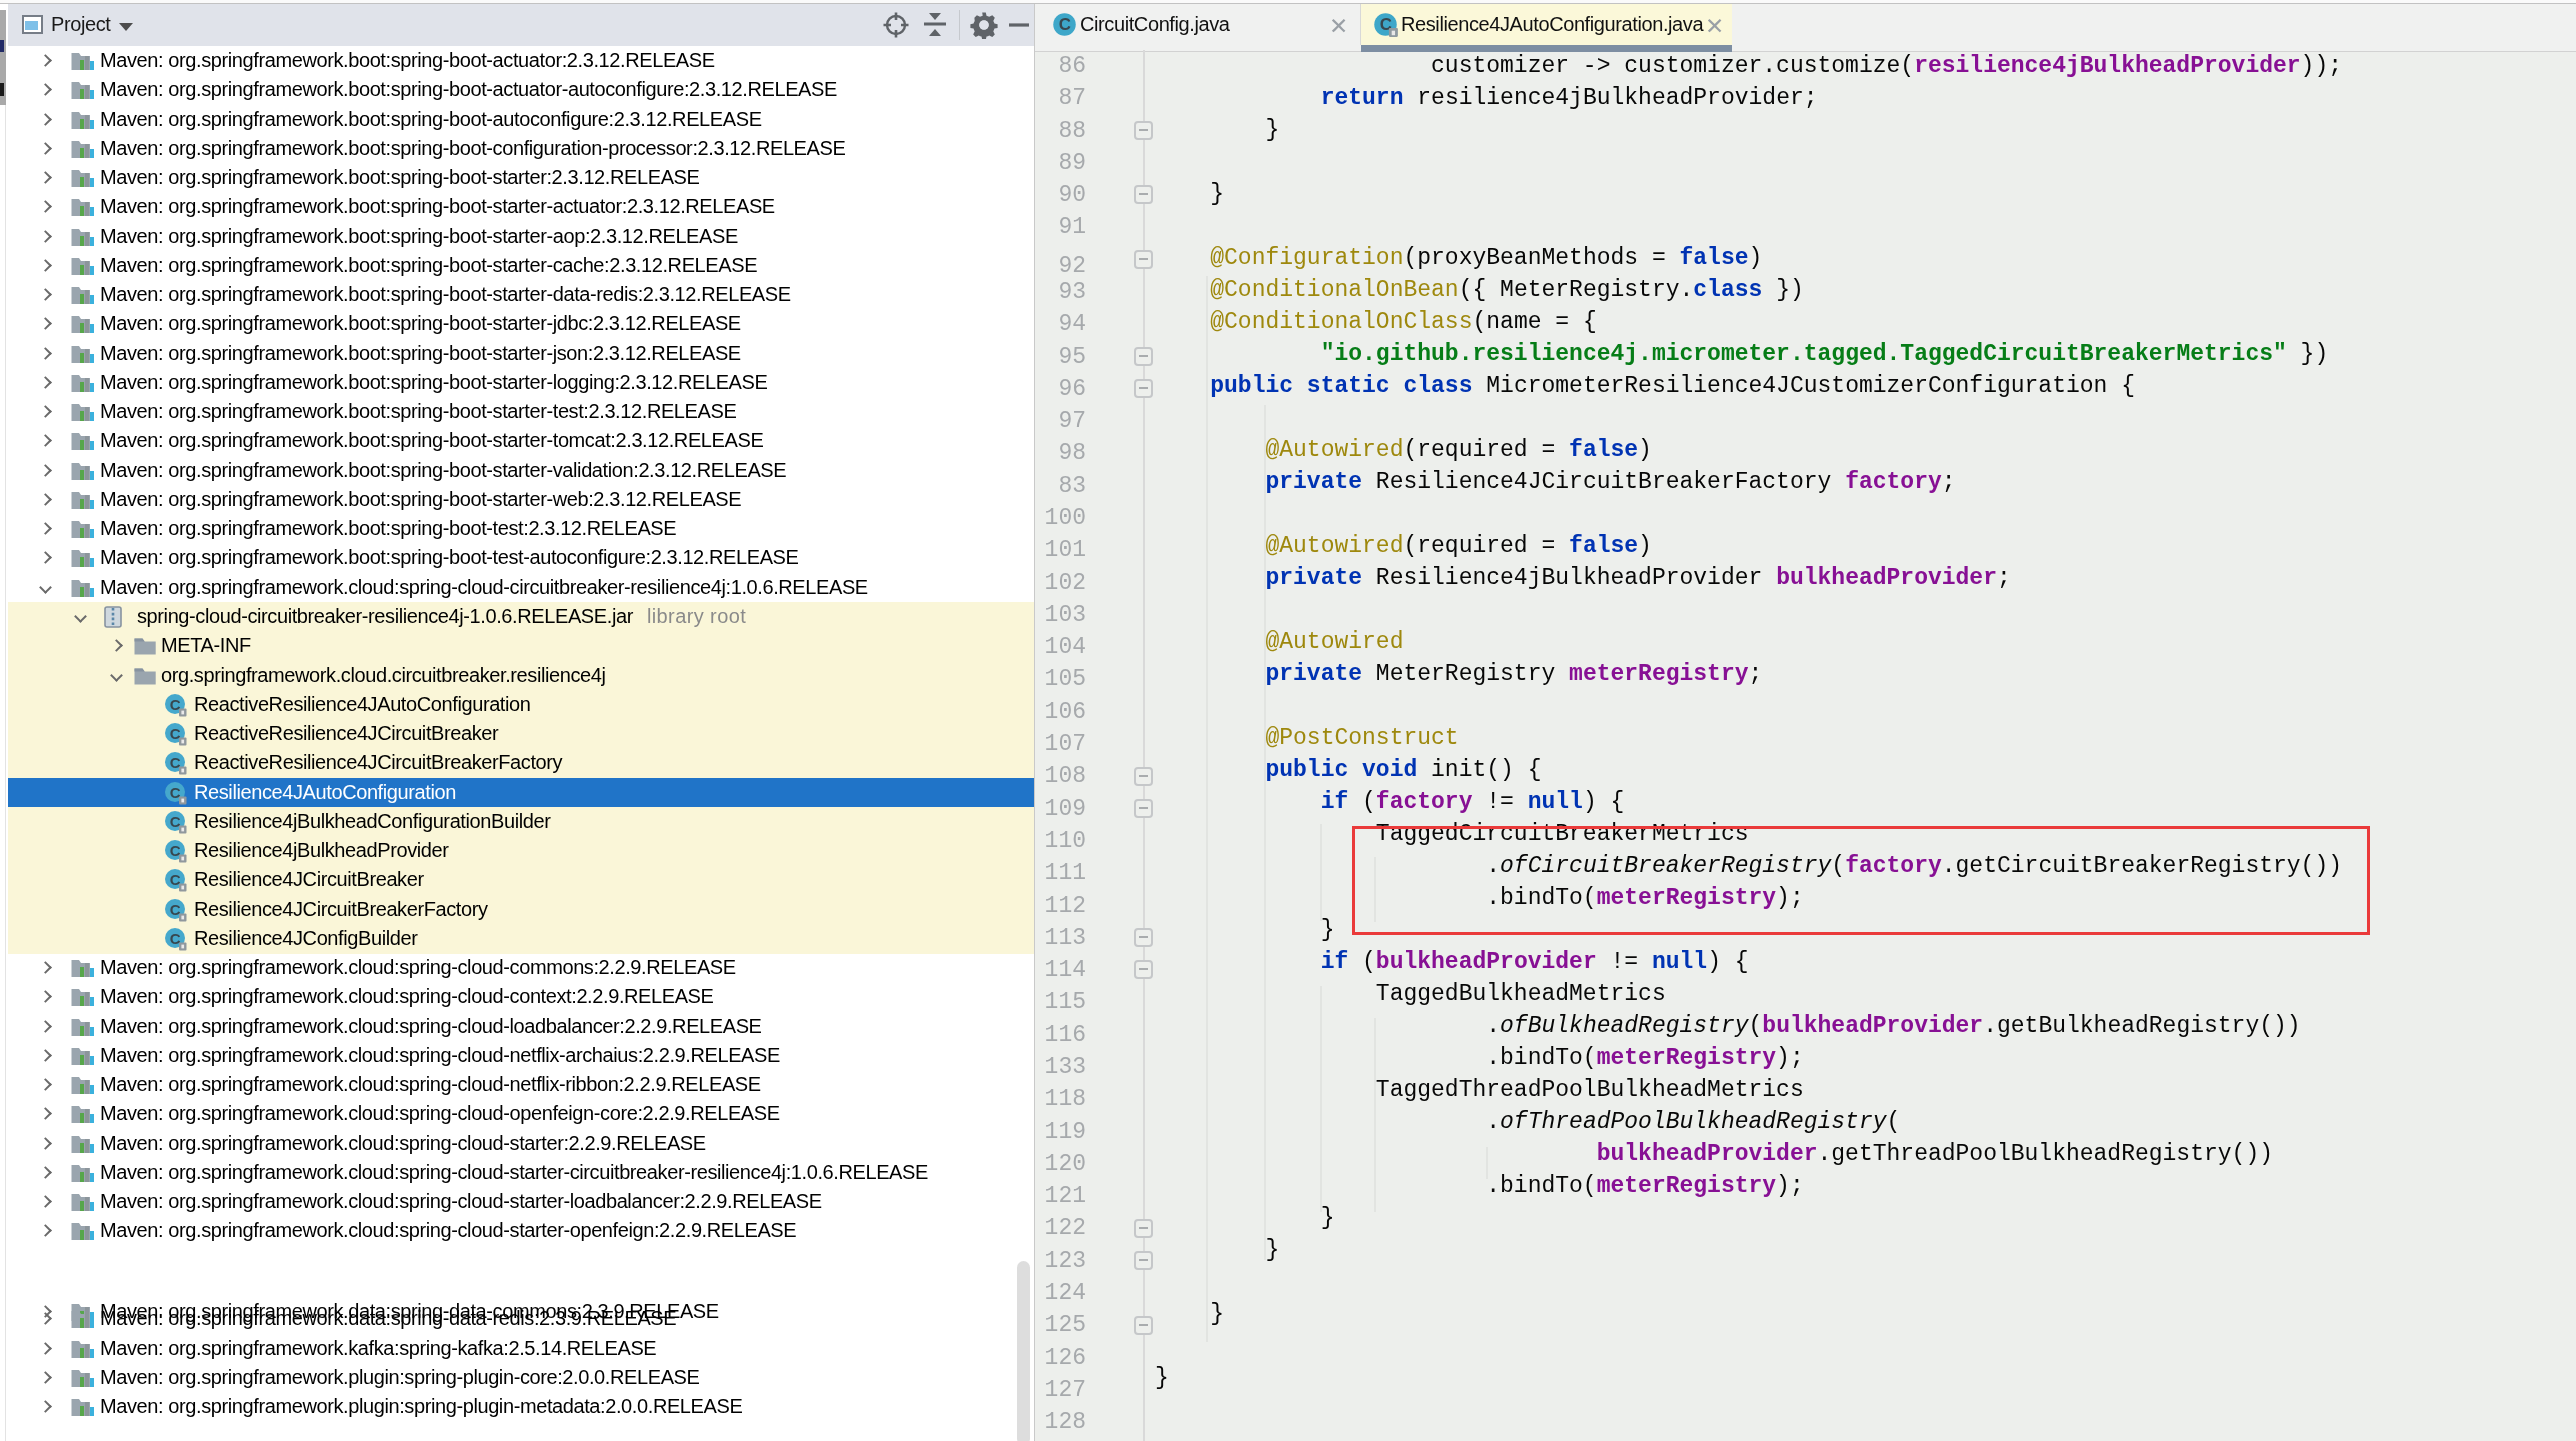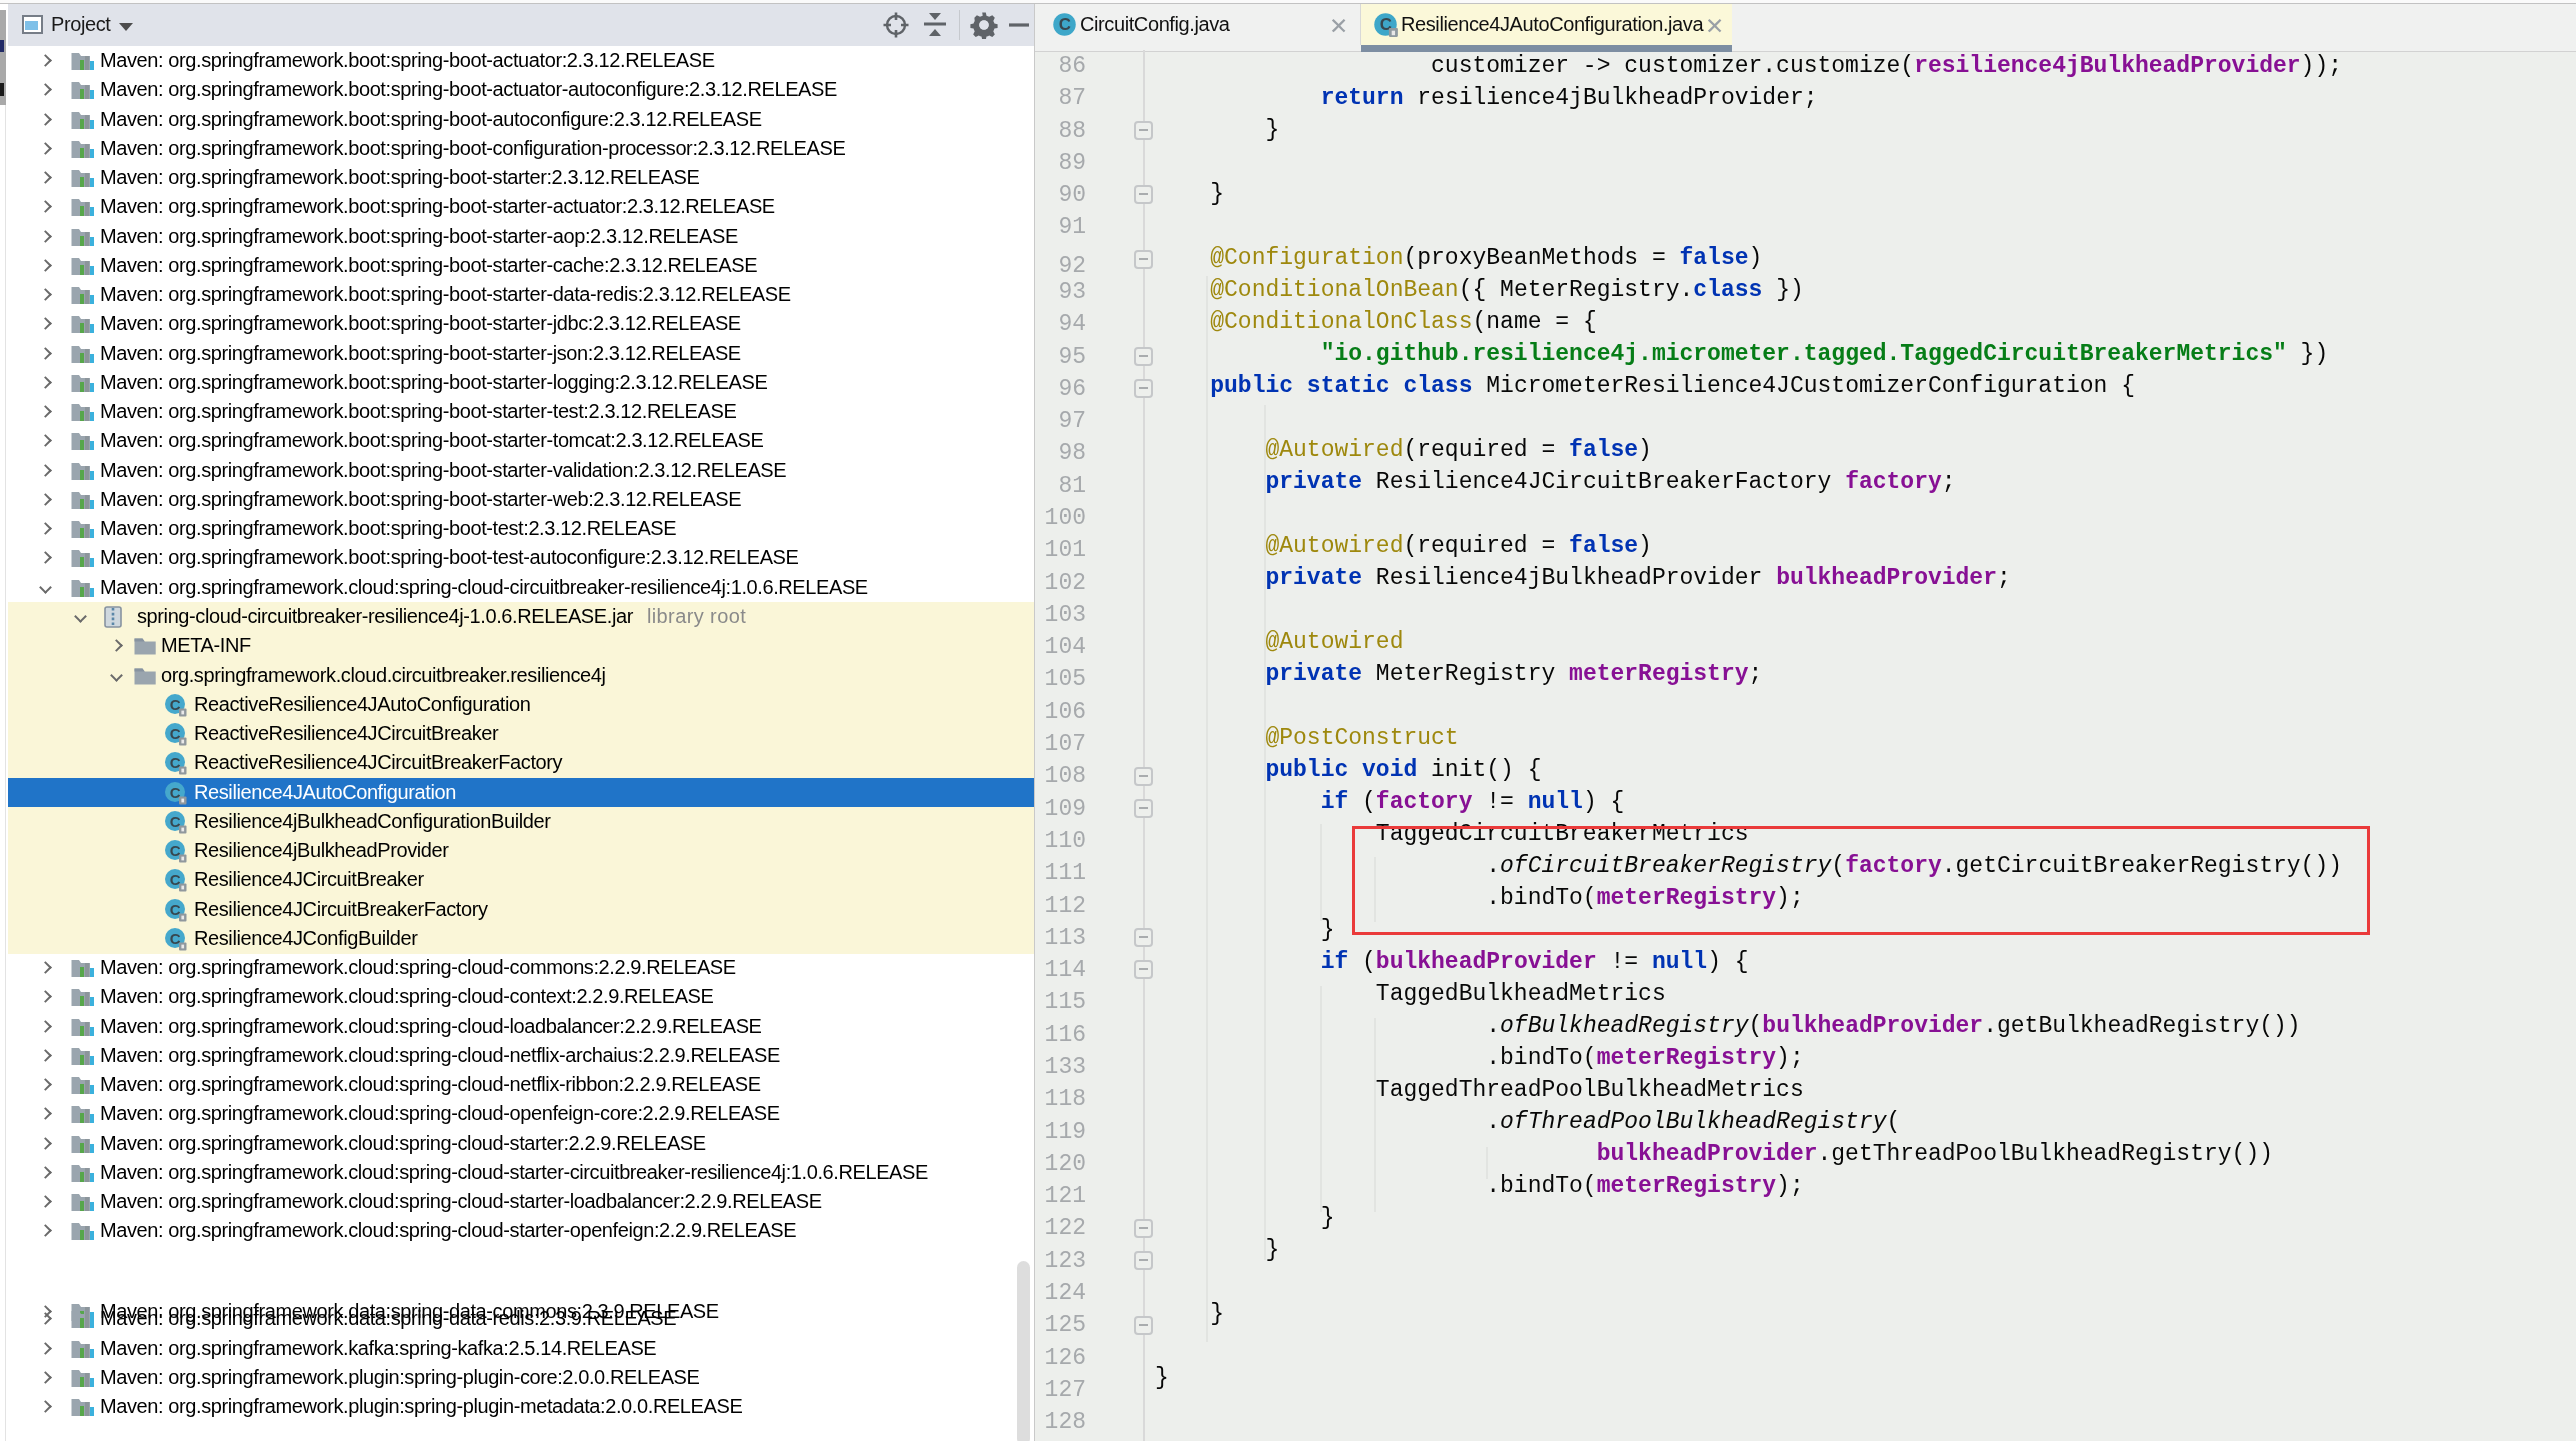--- a/index.html
+++ b/index.html
@@ -582,21 +582,21 @@
 <div class="lnum" style="top:97px">89</div>
 <div class="lnum" style="top:129px">90</div>
 <div class="lnum" style="top:161px">91</div>
 <div class="lnum" style="top:200px">92</div>
 <div class="lnum" style="top:226px">93</div>
 <div class="lnum" style="top:258px">94</div>
 <div class="lnum" style="top:291px">95</div>
 <div class="lnum" style="top:323px">96</div>
 <div class="lnum" style="top:355px">97</div>
 <div class="lnum" style="top:387px">98</div>
-<div class="lnum" style="top:420px">81</div>
+<div class="lnum" style="top:420px">83</div>
 <div class="lnum" style="top:452px">100</div>
 <div class="lnum" style="top:484px">101</div>
 <div class="lnum" style="top:517px">102</div>
 <div class="lnum" style="top:549px">103</div>
 <div class="lnum" style="top:581px">104</div>
 <div class="lnum" style="top:613px">105</div>
 <div class="lnum" style="top:646px">106</div>
 <div class="lnum" style="top:678px">107</div>
 <div class="lnum" style="top:710px">108</div>
 <div class="lnum" style="top:743px">109</div>

